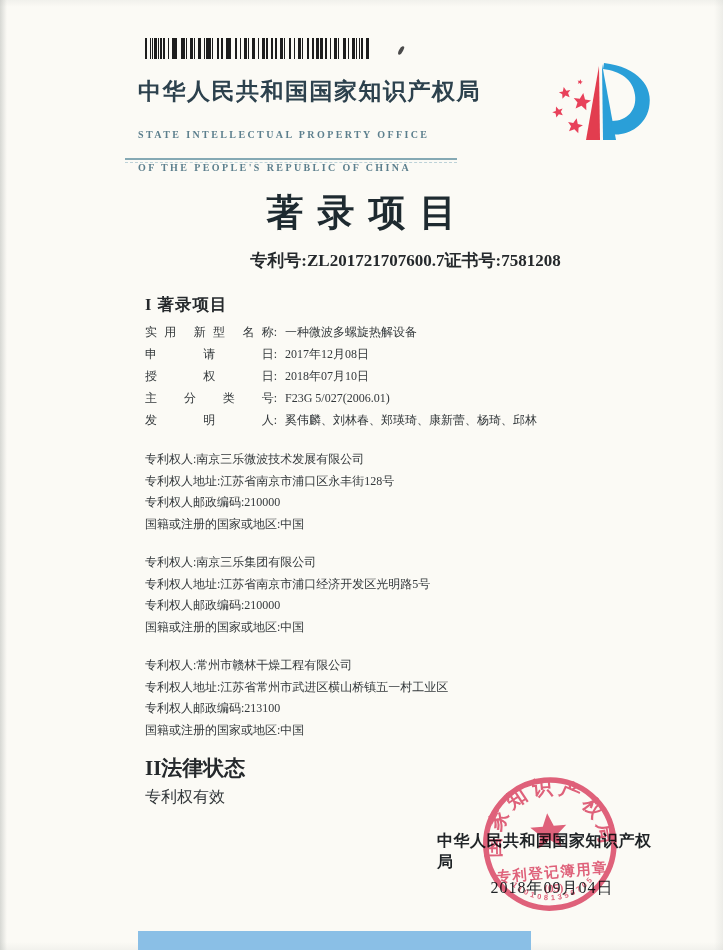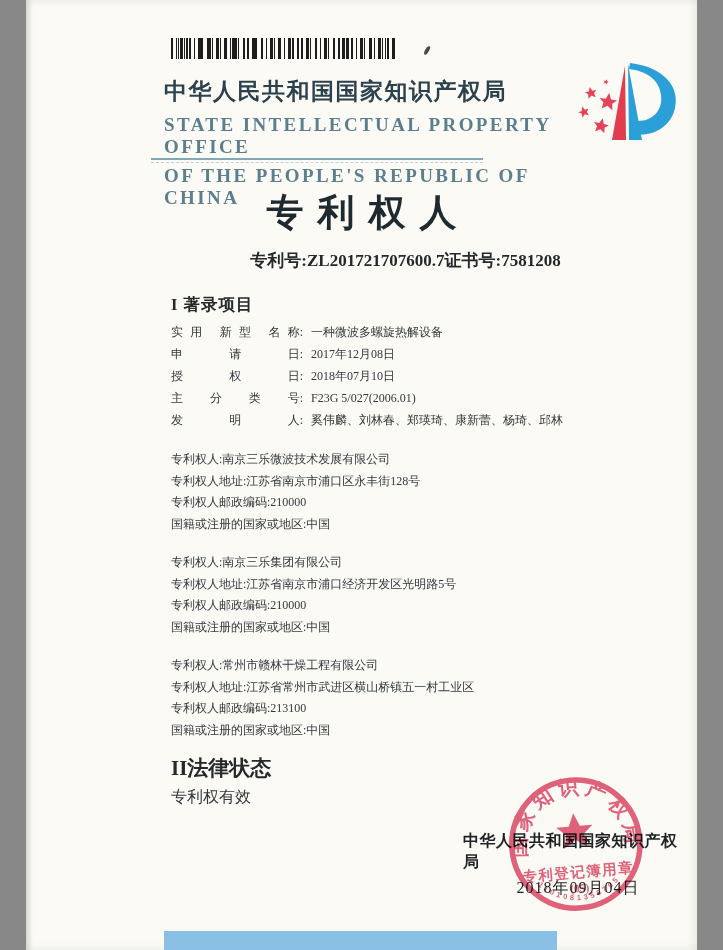--- a/index.html
+++ b/index.html
@@ -1,19 +1,19 @@
 <!DOCTYPE html>
 <html><head>
 <meta charset="utf-8">
 <style>
   * { margin:0; padding:0; box-sizing:border-box; }
   html,body { background:#888; }
   .page {
     position:relative;
-    width:671px; height:950px;
+    width:723px; height:950px;
     margin:0 auto;
     font-family:"Liberation Serif", serif;
     color:#33383b;
     overflow:hidden;
     background:
       linear-gradient(90deg, rgba(185,188,184,.55) 0, rgba(185,188,184,0) 7px),
       linear-gradient(270deg, rgba(205,207,203,.30) 0, rgba(205,207,203,0) 9px),
       linear-gradient(180deg, rgba(214,216,212,.28) 0, rgba(214,216,212,0) 7px),
       linear-gradient(0deg, rgba(214,216,212,.25) 0, rgba(214,216,212,0) 8px),
       #fbfaf5;
@@ -29,22 +29,22 @@
     position:absolute; left:399px; top:46px; width:4px; height:9px;
     background:#4a4a4a; border-radius:60% 40% 60% 60%;
     transform:rotate(14deg) skewX(-12deg);
   }
   .hdr { position:absolute; left:138px; top:76px; width:420px; }
   .hdr-cn {
     font-size:23px; font-weight:700; letter-spacing:1.5px;
     color:#2c414d;
   }
   .hdr-en {
-    margin-top:7px;
-    font-size:19px; font-weight:700; letter-spacing:2.4px;
+    margin-top:22px;
+    font-size:10px; font-weight:700; letter-spacing:2.4px;
     color:#5c7f8d;
   }
   .hdr-rule {
     position:absolute; left:125px; top:158px; width:332px; height:5px;
     border-top:2px solid #85a9b4;
     border-bottom:1px dashed #bdd2d8;
   }
   .logo { position:absolute; left:520px; top:30px; width:170px; height:135px; }
   
   .doc-title {
@@ -118,21 +118,21 @@
 
     <path d="M84,33 C118,37 134,57 129,78 C125,97 106,107 90,104 L92,91 C107,91 117,80 115,65 C113,49 100,41 83,39 Z" fill="#2a9fd8"></path>
 
     <use href="#star" transform="translate(60,52) scale(0.28) rotate(15)" fill="#e8415a"></use>
     <use href="#star" transform="translate(45,63) scale(0.62) rotate(-12)" fill="#e8415a"></use>
     <use href="#star" transform="translate(62,72) scale(0.92) rotate(8)" fill="#e8415a"></use>
     <use href="#star" transform="translate(38,82) scale(0.58) rotate(-20)" fill="#e8415a"></use>
     <use href="#star" transform="translate(55,96) scale(0.80) rotate(12)" fill="#e8415a"></use>
   </svg>
 
-  <div class="doc-title">专利权人</div>
+  <div class="doc-title">著录项目</div>
 
   <div class="meta-row">
     <div><span>专利号:</span><span>ZL201721707600.7</span></div>
     <div><span>证书号:</span><span>7581208</span></div>
   </div>
 
   <div class="sec1-head">I 著录项目</div>
 
   <div class="rows">
     <div class="row">

